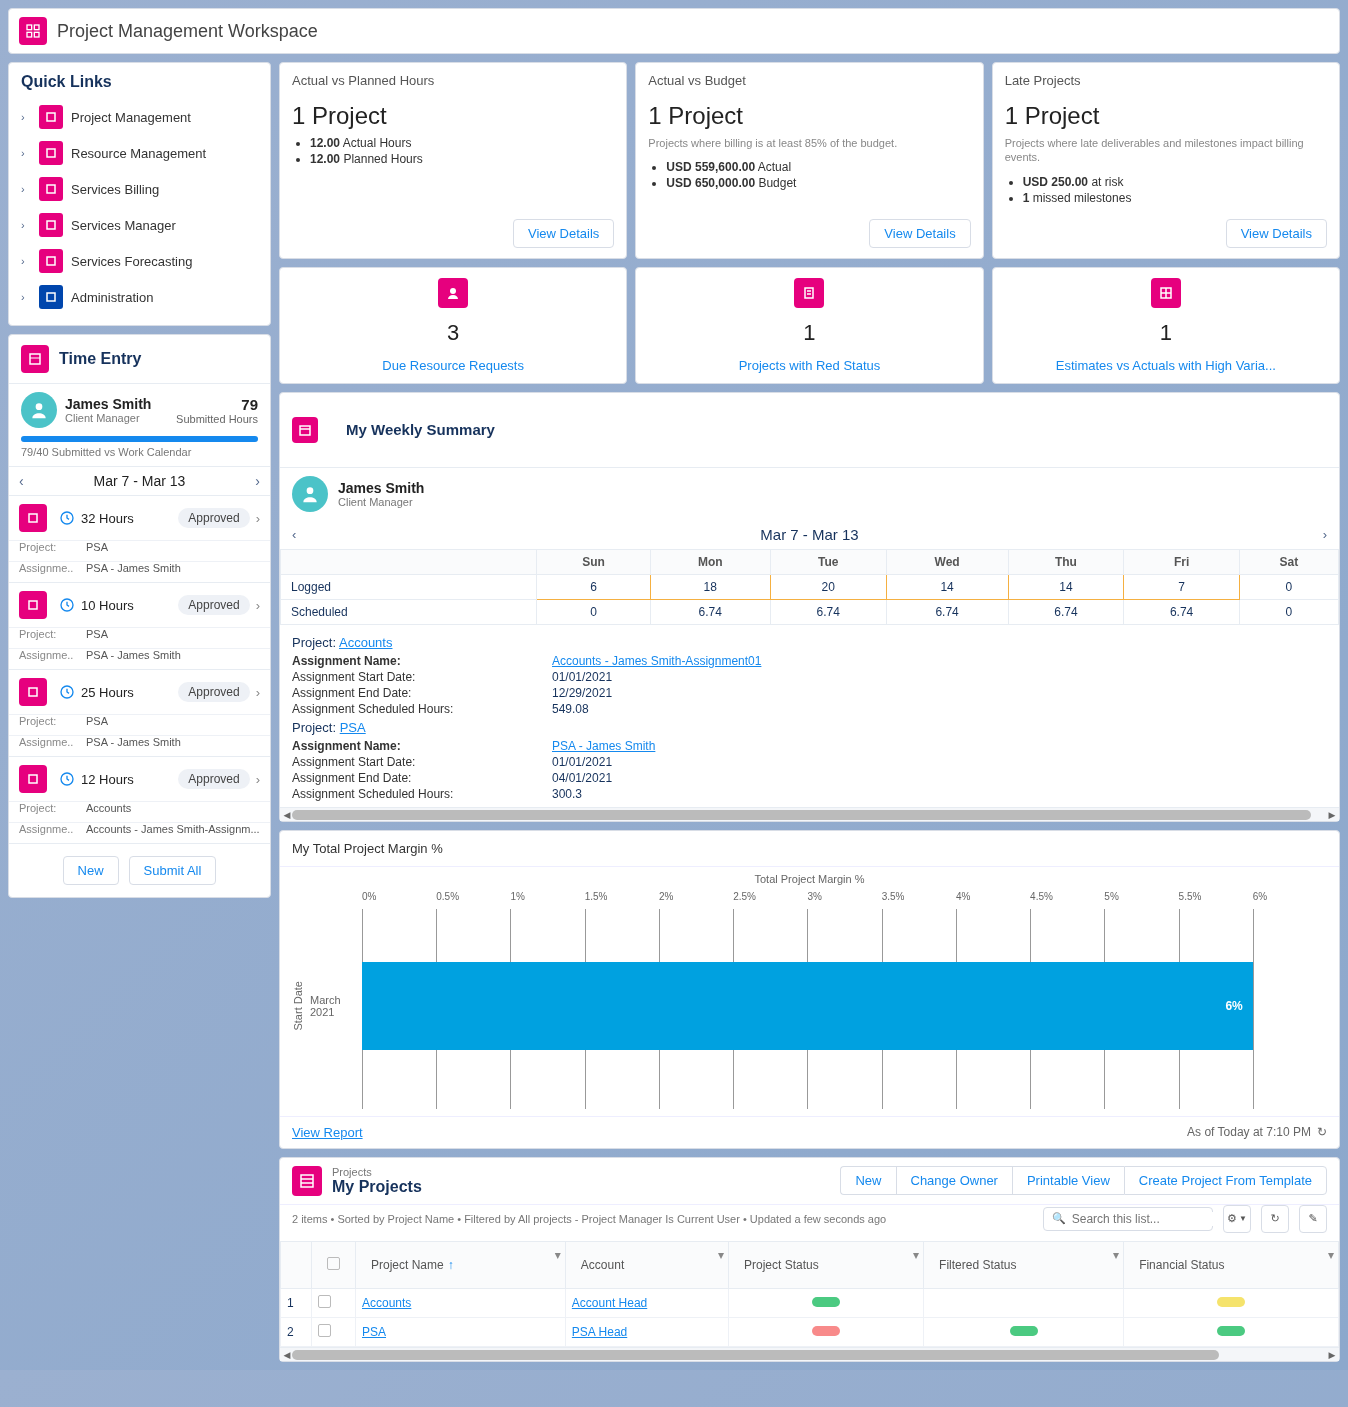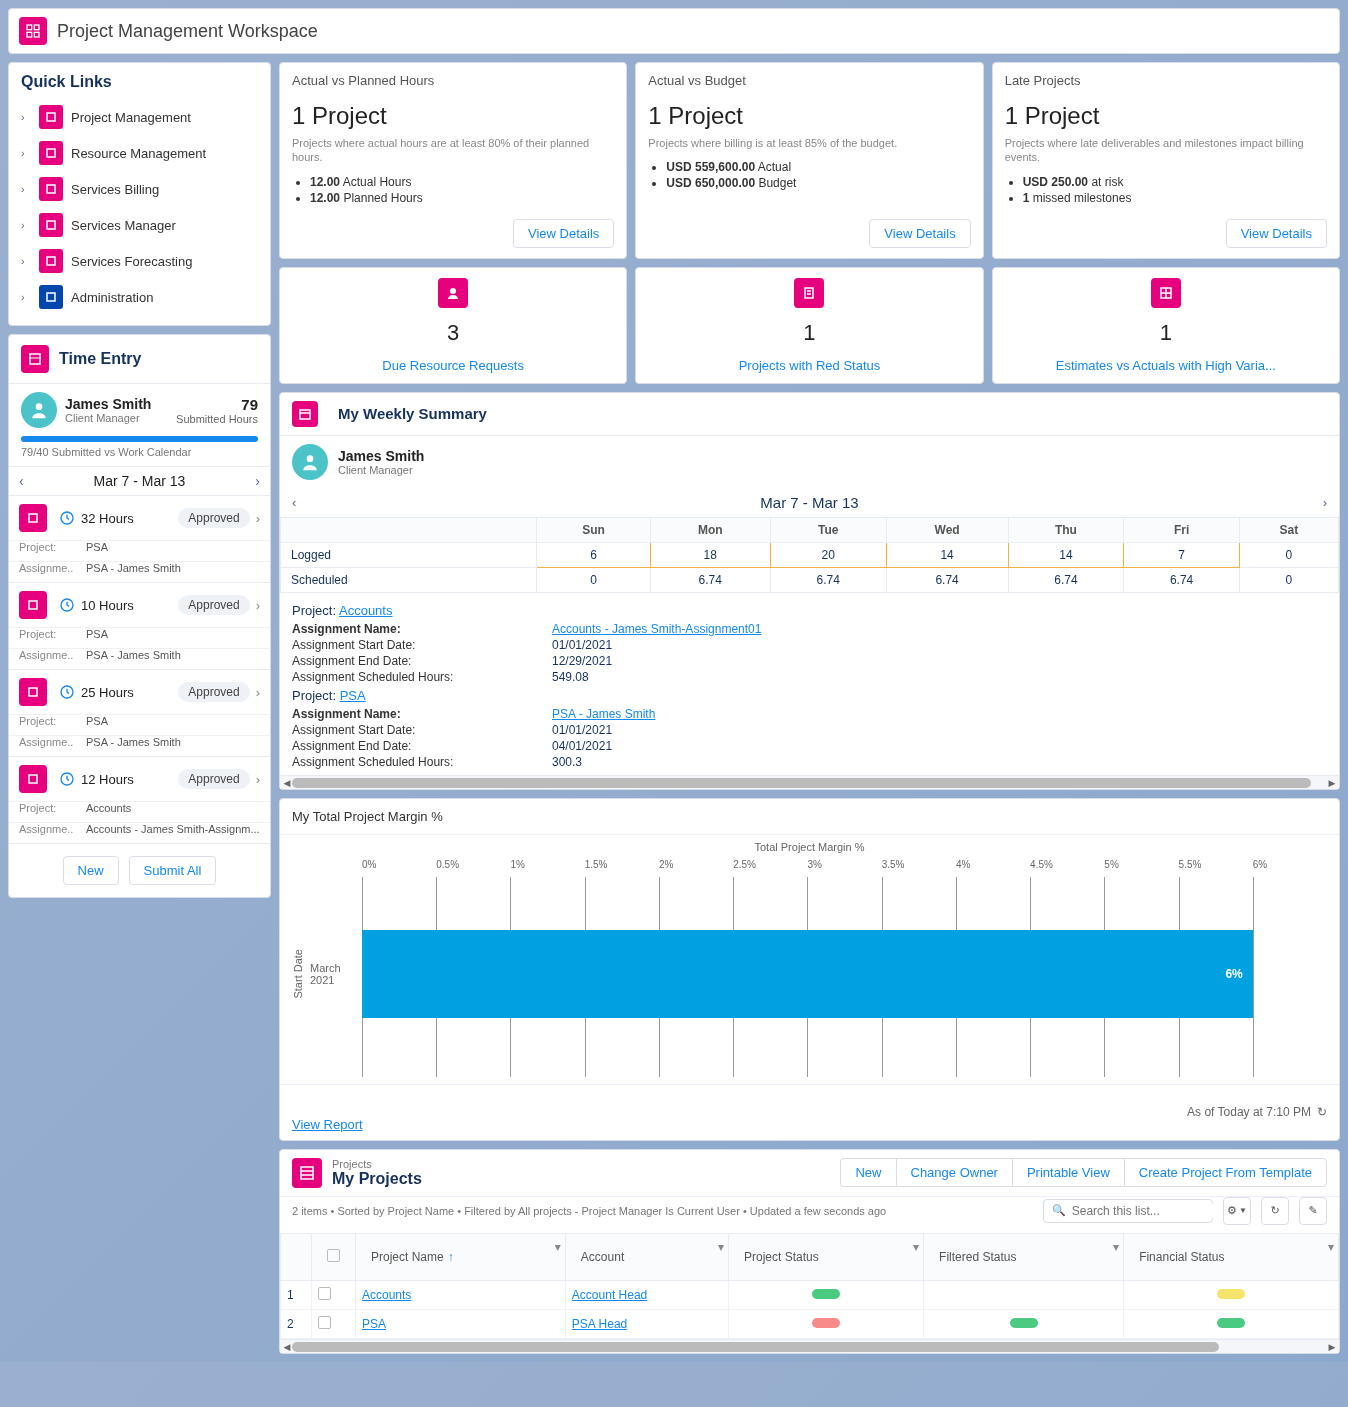--- a/index.html
+++ b/index.html
@@ -50,21 +50,21 @@
   .kpi-title{font-size:13px;color:#555;margin-bottom:14px;}
   .kpi-big{font-size:24px;color:#222;margin-bottom:6px;}
   .kpi-desc{font-size:11px;color:#888;line-height:1.3;margin-bottom:10px;}
   .kpi-list{font-size:12px;color:#333;padding-left:18px;margin-bottom:8px;}
   .kpi-list li{margin-bottom:2px;} .kpi-list b{font-weight:700;}
   .kpi-foot{margin-top:auto;text-align:right;padding-top:4px;}
   .tile{display:flex;align-items:center;gap:12px;padding:10px 12px;}
   .tile-icon{width:30px;height:30px;border-radius:4px;background:#e6007e;color:#fff;display:flex;align-items:center;justify-content:center;}
   .tile .num{font-size:22px;color:#222;}
   .tile .link{color:#1589ee;font-size:13px;cursor:pointer;white-space:nowrap;overflow:hidden;text-overflow:ellipsis;}
-  .weekly-head{display:flex;align-items:center;gap:20px;padding:8px 12px;border-bottom:1px solid #e7ecf2;text-align:right;}
+  .weekly-head{display:flex;align-items:center;gap:28px;padding:24px 12px;border-bottom:1px solid #e7ecf2;text-align:right;}
   .weekly-head .icon{width:26px;height:26px;border-radius:4px;background:#e6007e;color:#fff;display:flex;align-items:center;justify-content:center;}
   .weekly-title{font-size:15px;font-weight:700;}
   .weekly-user{display:flex;align-items:center;gap:10px;padding:8px 12px;}
   .weekly-week{display:flex;align-items:center;justify-content:space-between;padding:6px 12px;}
   .weekly-week .arrow{color:#54698d;cursor:pointer;}
   .hours-table{width:100%;border-collapse:collapse;font-size:12px;}
   .hours-table th,.hours-table td{border:1px solid #e7ecf2;padding:5px 4px;text-align:center;}
   .hours-table th{background:#fafbfc;color:#555;font-weight:700;}
   .hours-table td.label{text-align:left;padding-left:10px;background:#fff;}
   .hours-table td.hi{border:1px solid #f5b041;}
@@ -82,21 +82,21 @@
   .axis-row{display:flex;margin-left:50px;position:relative;}
   .axis-tick{flex:1;text-align:left;font-size:10px;color:#666;position:relative;}
   .axis-tick::before{content:"";position:absolute;left:0;top:18px;width:1px;height:200px;background:#999;}
   .plot{display:flex;align-items:stretch;height:200px;margin-top:4px;}
   .y-ax{width:70px;display:flex;align-items:center;justify-content:flex-end;position:relative;}
   .y-ax .ylab{writing-mode:vertical-rl;transform:rotate(180deg);font-size:11px;color:#666;margin-right:6px;}
   .y-ax .ycat{font-size:11px;color:#666;margin-right:6px;}
   .bar-area{flex:1;display:flex;align-items:center;}
   .bar{height:88px;background:#00a1e0;position:relative;display:flex;align-items:center;justify-content:flex-end;color:#fff;font-size:12px;font-weight:700;padding-right:10px;}
   .chart-foot{display:flex;justify-content:space-between;align-items:center;padding:8px 12px;border-top:1px solid #eef;}
-  .chart-foot a{color:#1589ee;font-size:13px;margin-top:24px;}
+  .chart-foot a{color:#1589ee;font-size:13px;}
   .chart-foot .meta{color:#666;font-size:12px;display:flex;align-items:center;gap:6px;}
   .proj-head{display:flex;align-items:center;padding:8px 12px;border-bottom:1px solid #eef;gap:10px;}
   .proj-head .icon{width:30px;height:30px;background:#e6007e;border-radius:4px;color:#fff;display:flex;align-items:center;justify-content:center;}
   .proj-head .meta{flex:1;}
   .proj-head .sub{font-size:11px;color:#777;}
   .proj-head .title{font-size:16px;font-weight:700;}
   .proj-toolbar{display:flex;gap:0;align-items:center;}
   .proj-toolbar .btn{border-radius:0;border-right:none;}
   .proj-toolbar .btn:first-child{border-radius:4px 0 0 4px;}
   .proj-toolbar .btn:last-child{border-radius:0 4px 4px 0;border-right:1px solid #d8dde6;}
@@ -340,21 +340,20 @@
       </div>
     </div>
   </div>
 
   <div class="right-col">
     <div class="row3">
 
       <div class="card card-pad">
         <div class="kpi-title">Actual vs Planned Hours</div>
         <div class="kpi-big">1 Project</div>
-        <div class="kpi-desc">Projects where actual hours are at least 80% of their planned hours.</div>
         <ul class="kpi-list">
           <li><b>12.00</b> <span>Actual Hours</span></li>
           <li><b>12.00</b> <span>Planned Hours</span></li>
         </ul>
         <div class="kpi-foot"><button class="btn">View Details</button></div>
       </div>
 
       <div class="card card-pad">
         <div class="kpi-title">Actual vs Budget</div>
         <div class="kpi-big">1 Project</div>

